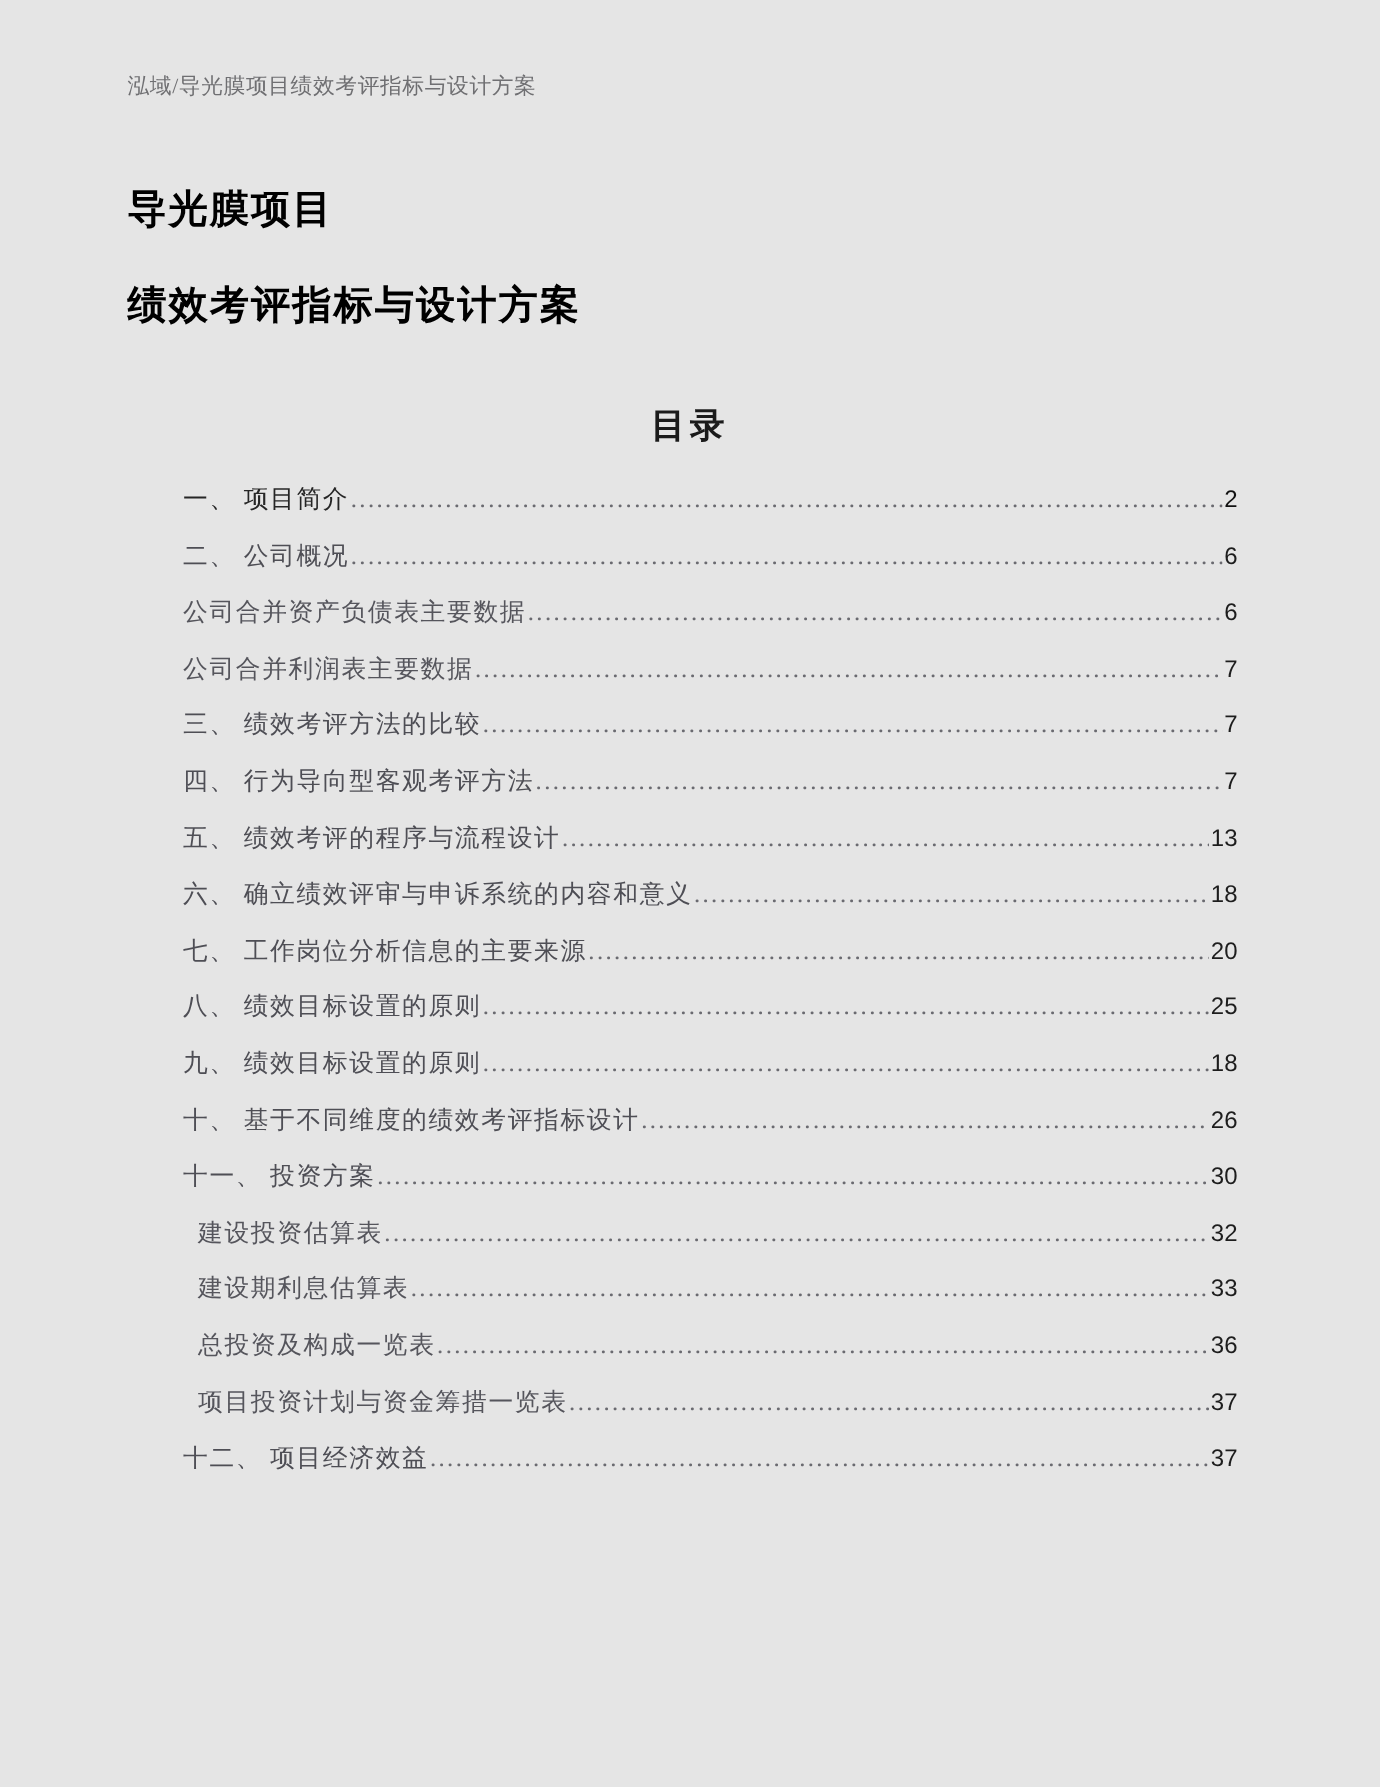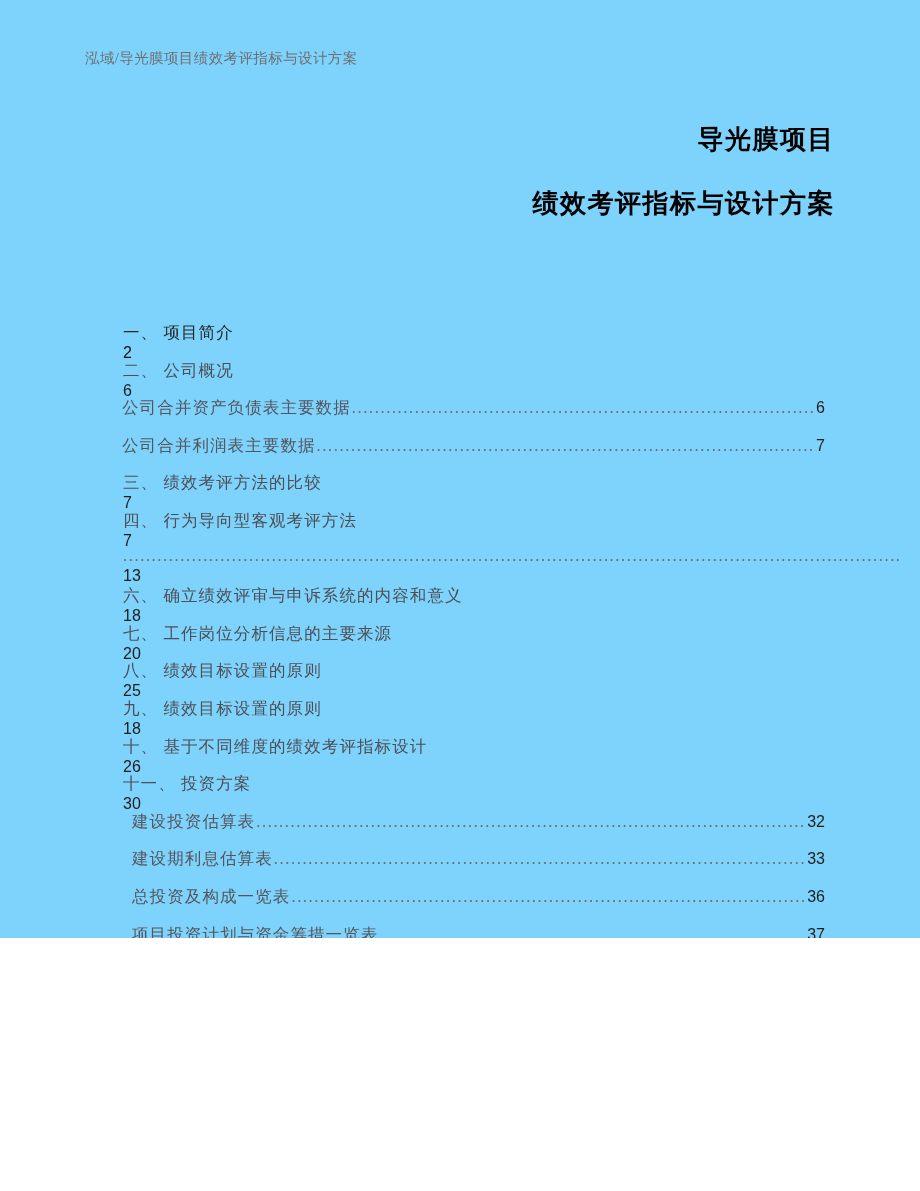--- a/index.html
+++ b/index.html
@@ -12,22 +12,22 @@
     height: 1191px;
     position: relative;
     font-family: "Liberation Serif", "DejaVu Serif", serif;
     -webkit-font-smoothing: antialiased;
   }
 
   .page {
     position: absolute;
     inset: 0;
     width: 920px;
-    height: 938px;
-    background: #7dd3fc;
+    height: 1191px;
+    background: #e5e5e5;
     overflow: hidden;
   }
 
   
   .doc-header {
     position: absolute;
     top: 48px;
     left: 85px;
     right: 85px;
     font-family: "Liberation Serif", "DejaVu Serif", serif;
@@ -37,21 +37,21 @@
     letter-spacing: 0.4px;
     white-space: nowrap;
   }
 
   
   .title-block {
     position: absolute;
     top: 112px;
     left: 85px;
     right: 85px;
-    text-align: right;
+    text-align: left;
   }
   .doc-title-line {
     font-family: "Liberation Sans", "DejaVu Sans", sans-serif;
     font-weight: bold;
     font-size: 26px;
     line-height: 54px;
     color: #000000;
     letter-spacing: 1.5px;
   }
   .doc-title-line.second {
@@ -84,21 +84,20 @@
     display: flex;
     align-items: baseline;
     height: 37.6px;
     font-family: "Liberation Serif", "DejaVu Serif", serif;
     font-size: 16.5px;
     color: #55555c;
     white-space: nowrap;
   }
   .toc-entry.lvl1 {
     color: #4e4e55;
-    flex-direction: column;
   }
   .toc-entry.first {
     color: #262626;
   }
   .toc-entry.indent {
     padding-left: 10px;
   }
   .toc-label {
     letter-spacing: 1.1px;
     flex: 0 0 auto;
@@ -135,20 +134,21 @@
 
 <div class="page">
 
   <div class="doc-header">泓域/导光膜项目绩效考评指标与设计方案</div>
 
   <div class="title-block">
     <div class="doc-title-line">导光膜项目</div>
     <div class="doc-title-line second">绩效考评指标与设计方案</div>
   </div>
 
+  <div class="toc-heading">目录</div>
 
   <div class="toc" id="toc-list">
       <div class="toc-entry lvl1 first">
         <span class="toc-label">一、  项目简介</span>
         <span class="toc-dots"></span>
         <span class="toc-page">2</span>
       </div>
       <div class="toc-entry lvl1">
         <span class="toc-label">二、  公司概况</span>
         <span class="toc-dots"></span>
@@ -168,20 +168,21 @@
         <span class="toc-label">三、  绩效考评方法的比较</span>
         <span class="toc-dots"></span>
         <span class="toc-page">7</span>
       </div>
       <div class="toc-entry lvl1">
         <span class="toc-label">四、  行为导向型客观考评方法</span>
         <span class="toc-dots"></span>
         <span class="toc-page">7</span>
       </div>
       <div class="toc-entry lvl1">
+        <span class="toc-label">五、  绩效考评的程序与流程设计</span>
         <span class="toc-dots"></span>
         <span class="toc-page">13</span>
       </div>
       <div class="toc-entry lvl1">
         <span class="toc-label">六、  确立绩效评审与申诉系统的内容和意义</span>
         <span class="toc-dots"></span>
         <span class="toc-page">18</span>
       </div>
       <div class="toc-entry lvl1">
         <span class="toc-label">七、  工作岗位分析信息的主要来源</span>

